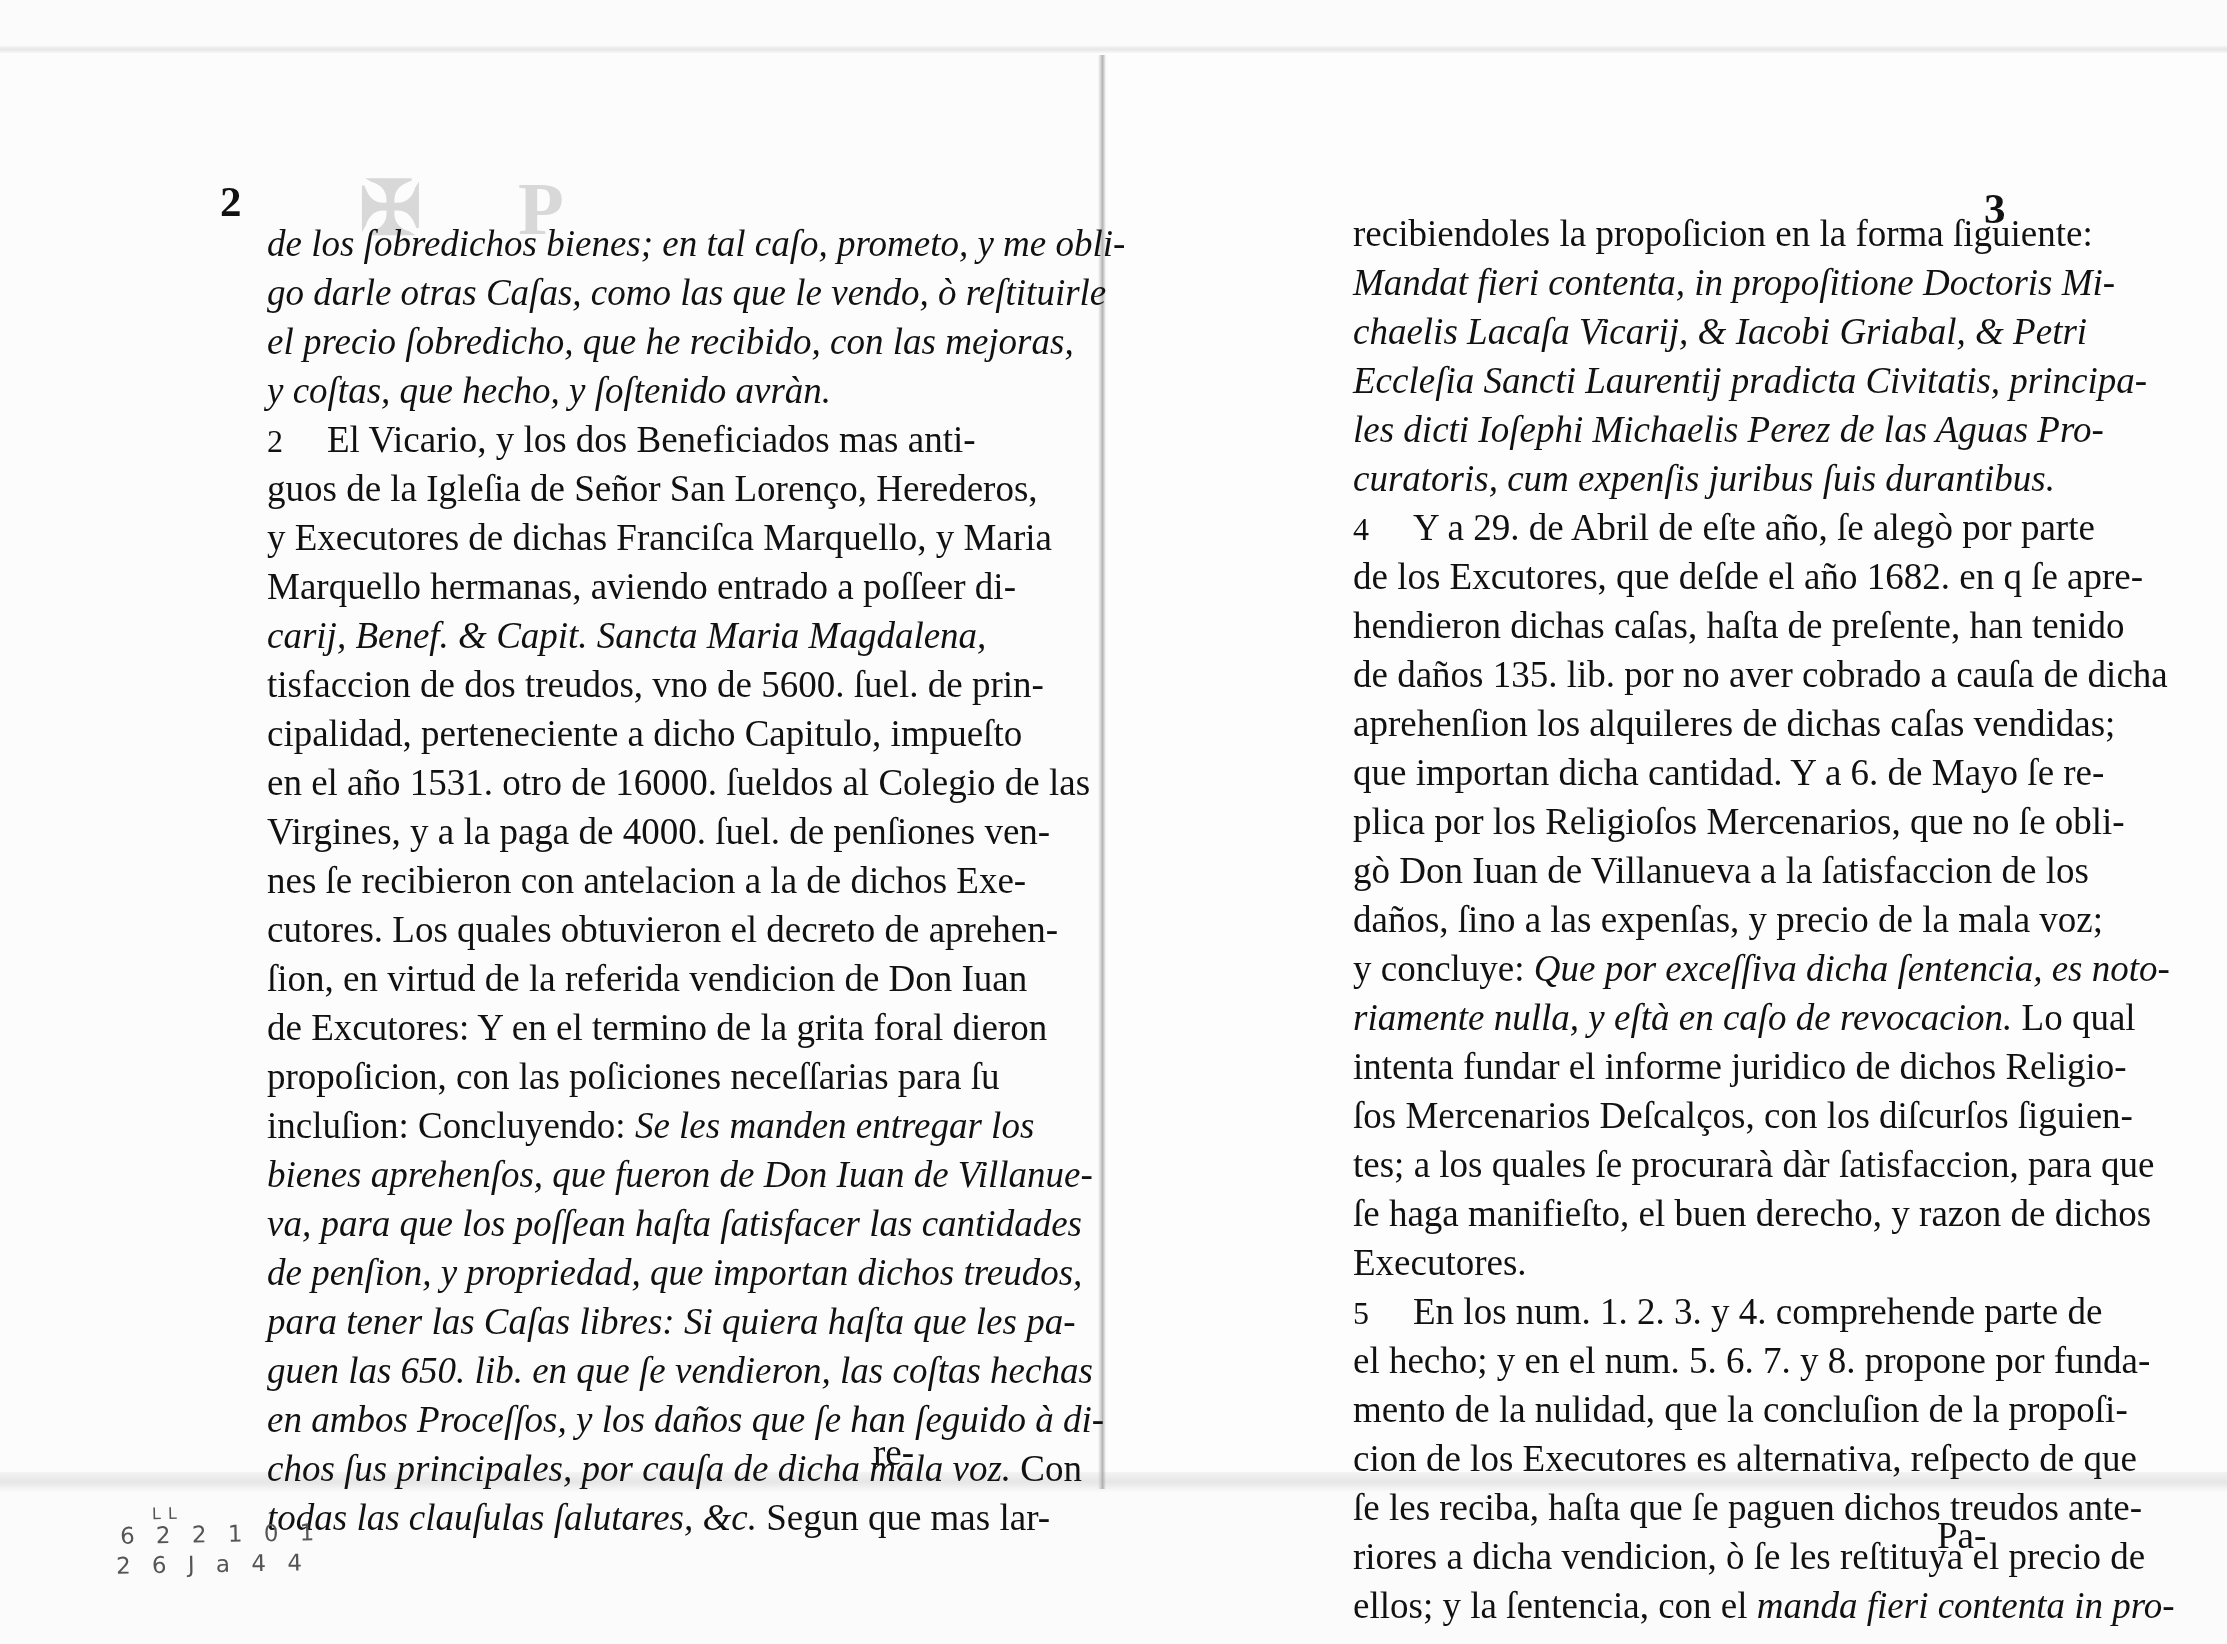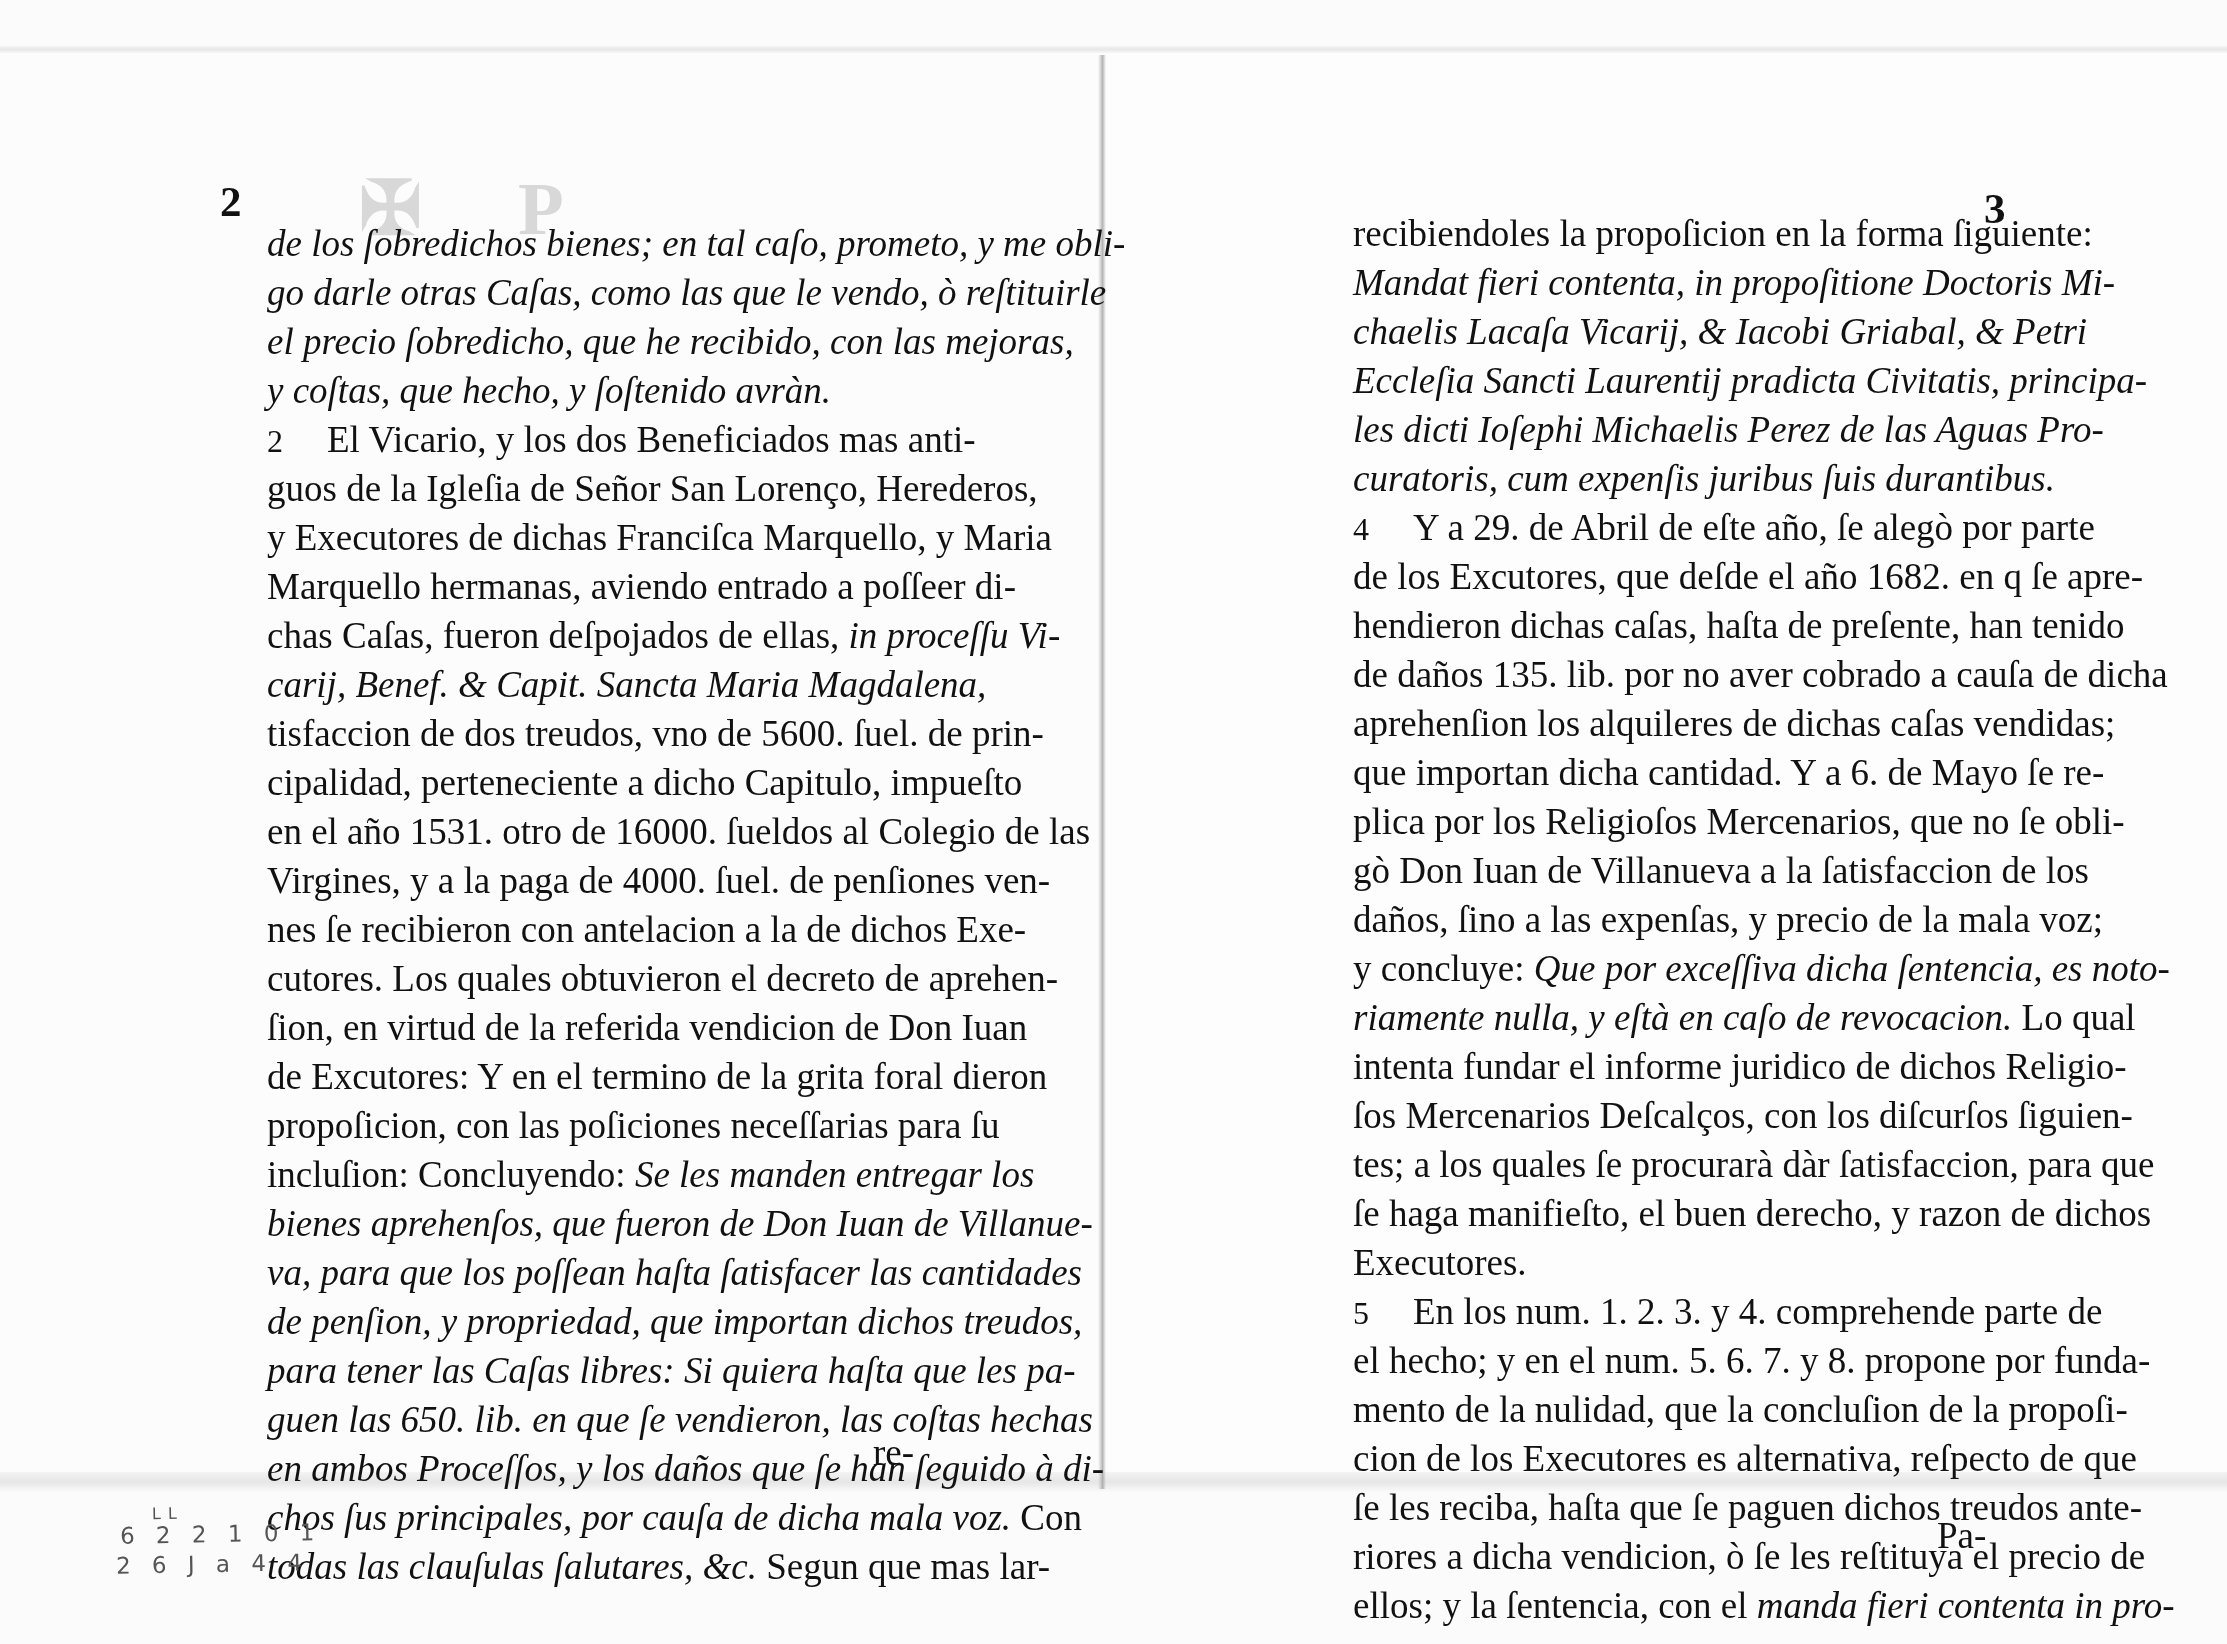--- a/index.html
+++ b/index.html
@@ -56,21 +56,20 @@
 
   <div class="text-block left-block" id="left-block">
       <div class="line"><span class="it">de los ſobredichos bienes; en tal caſo, prometo, y me obli-</span></div>
       <div class="line"><span class="it">go darle otras Caſas, como las que le vendo, ò reſtituirle</span></div>
       <div class="line"><span class="it">el precio ſobredicho, que he recibido, con las mejoras,</span></div>
       <div class="line last"><span class="it">y coſtas, que hecho, y ſoſtenido avràn.</span></div>
       <div class="line"><span class="para-num">2</span><span>El Vicario, y los dos Beneficiados mas anti-</span></div>
       <div class="line"><span>guos de la Igleſia de Señor San Lorenço, Herederos,</span></div>
       <div class="line"><span>y Executores de dichas Franciſca Marquello, y Maria</span></div>
       <div class="line"><span>Marquello hermanas, aviendo entrado a poſſeer di-</span></div>
-      <div class="line"><span>chas Caſas, fueron deſpojados de ellas, </span><span class="it">in proceſſu Vi-</span></div>
       <div class="line"><span class="it">carij, Benef. &amp; Capit. Sancta Maria Magdalena,</span></div>
       <div class="line"><span>tisfaccion de dos treudos, vno de 5600. ſuel. de prin-</span></div>
       <div class="line"><span>cipalidad, perteneciente a dicho Capitulo, impueſto</span></div>
       <div class="line"><span>en el año 1531. otro de 16000. ſueldos al Colegio de las</span></div>
       <div class="line"><span>Virgines, y a la paga de 4000. ſuel. de penſiones ven-</span></div>
       <div class="line"><span>nes ſe recibieron con antelacion a la de dichos Exe-</span></div>
       <div class="line"><span>cutores. Los quales obtuvieron el decreto de aprehen-</span></div>
       <div class="line"><span>ſion, en virtud de la referida vendicion de Don Iuan</span></div>
       <div class="line"><span>de Excutores: Y en el termino de la grita foral dieron</span></div>
       <div class="line"><span>propoſicion, con las poſiciones neceſſarias para ſu</span></div>

